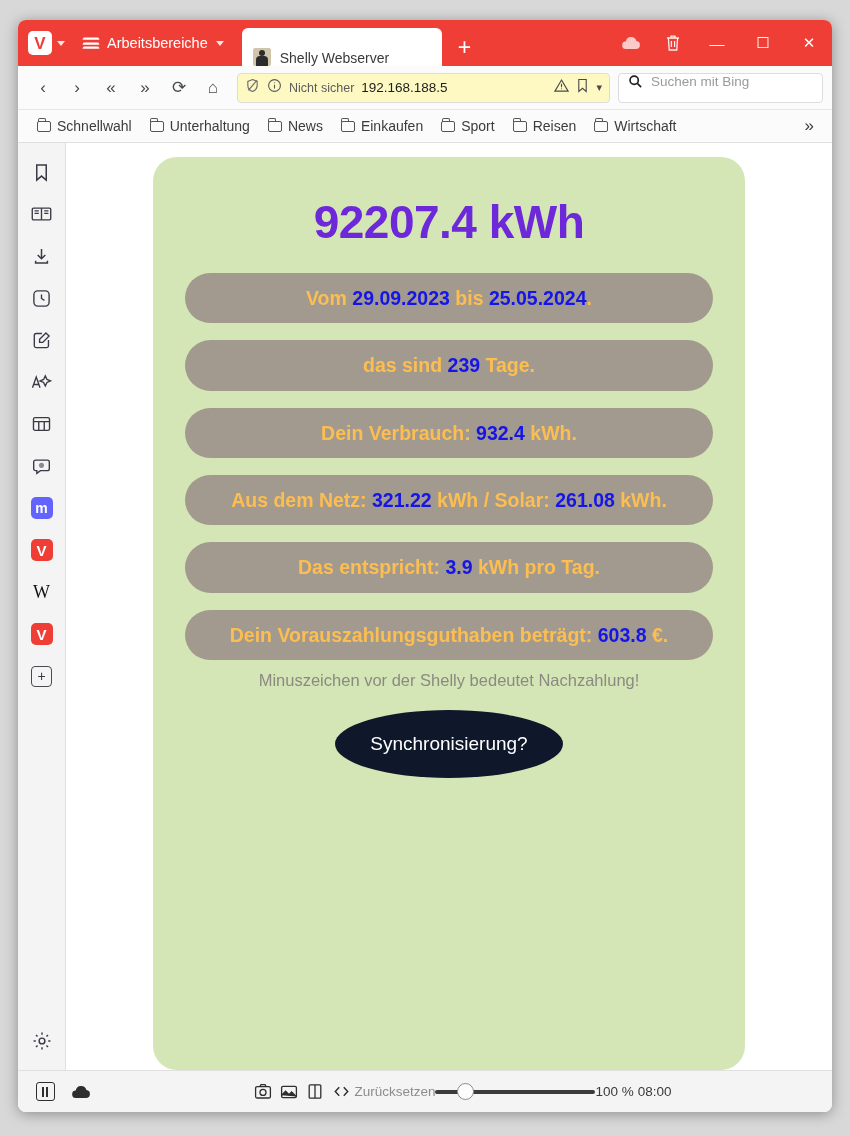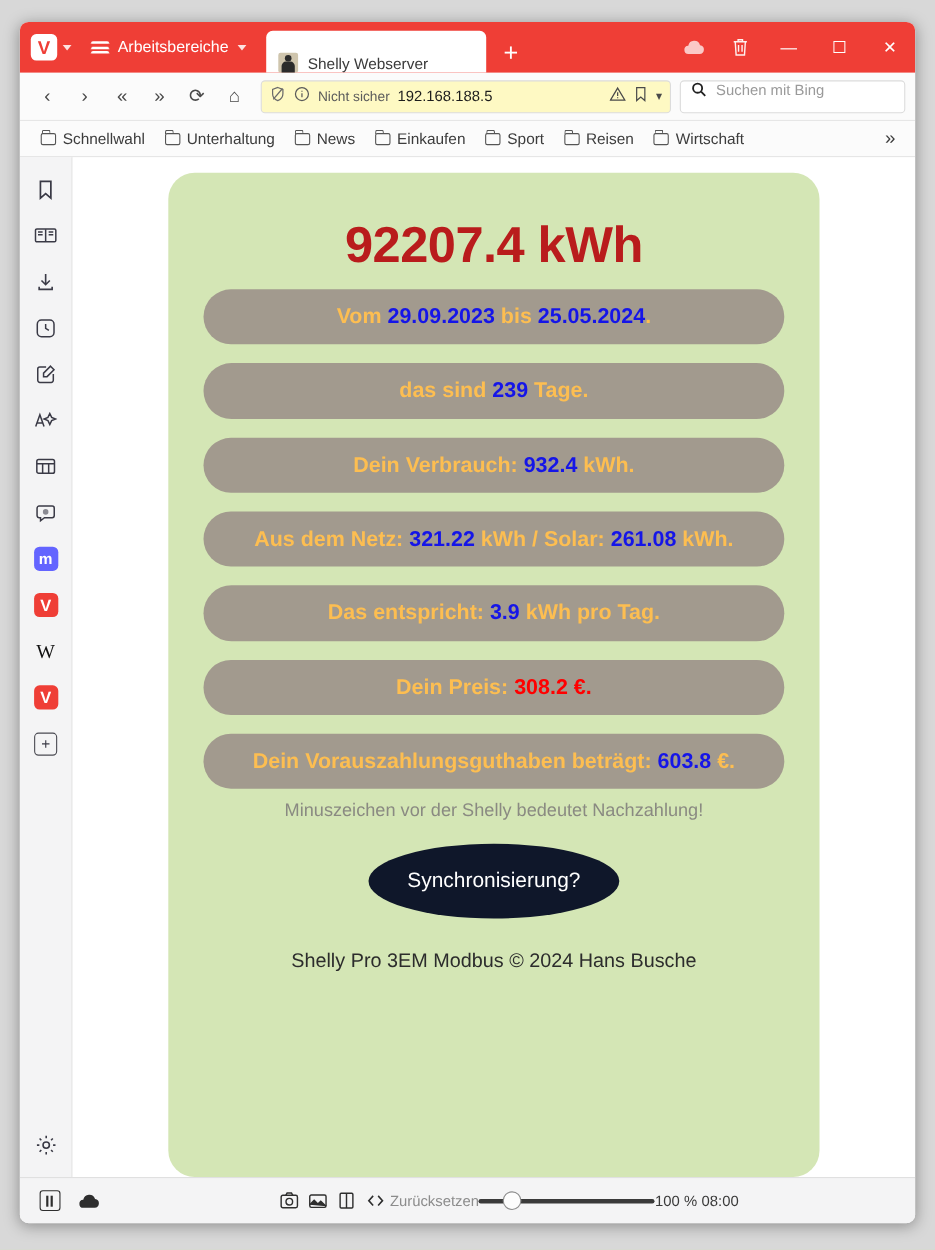--- a/index.html
+++ b/index.html
@@ -155,22 +155,22 @@
   .page {
     flex: 1 1 auto; background: #ffffff; overflow: hidden;
     display: flex; justify-content: center; padding-top: 14px;
   }
   .card {
     width: 592px; background: #d4e6b5; border-radius: 24px;
     padding: 38px 34px 34px;
     display: flex; flex-direction: column; align-items: center;
   }
   .total {
-    font-size: 46px; font-weight: bold; color: #b91c1c;
-    letter-spacing: -0.5px; margin-bottom: 14px;
+    font-size: 46px; font-weight: bold; color: #6d28d9;
+    letter-spacing: -0.5px; margin-bottom: 24px;
   }
   .pill {
     width: 528px; background: #a29a8e; border-radius: 26px;
     padding: 12px 22px; margin-bottom: 17px;
     text-align: center; font-size: 19.5px; font-weight: bold;
     color: #FDBE51; line-height: 1.35;
   }
   .v-blue { color: #1515E8; }
   .v-red  { color: #FF0000; }
   .note {
@@ -435,33 +435,29 @@
         </div>
 
         <div class="pill">
           <span>Aus dem Netz: </span><span class="v-blue">321.22</span><span> kWh / Solar: </span><span class="v-blue">261.08</span><span> kWh.</span>
         </div>
 
         <div class="pill">
           <span>Das entspricht: </span><span class="v-blue">3.9</span><span> kWh pro Tag.</span>
         </div>
 
-        <div class="pill">
-          <span>Dein Preis: </span><span class="v-red">308.2 €.</span>
-        </div>
 
         <div class="pill">
           <span>Dein Vorauszahlungsguthaben beträgt: </span><span class="v-blue">603.8</span><span> €.</span>
         </div>
 
         <div class="note">Minuszeichen vor der Shelly bedeutet Nachzahlung!</div>
 
         <div class="syncbtn">Synchronisierung?</div>
 
-        <div class="footer">Shelly Pro 3EM Modbus © 2024 Hans Busche</div>
       </div>
     </div>
   </div>
 
   <div class="statusbar">
     <div class="st-icon">
       <span class="st-pause">
           <i></i>
           <i></i>
         </span>

